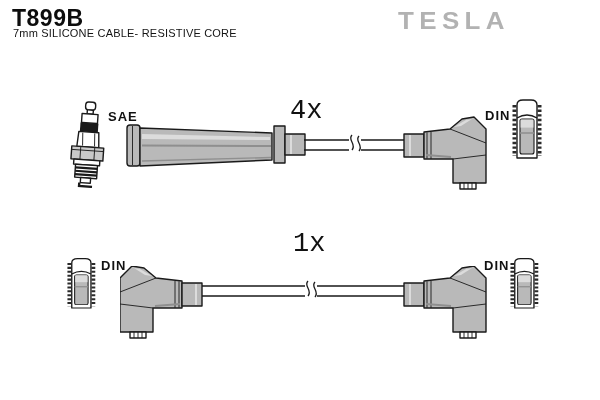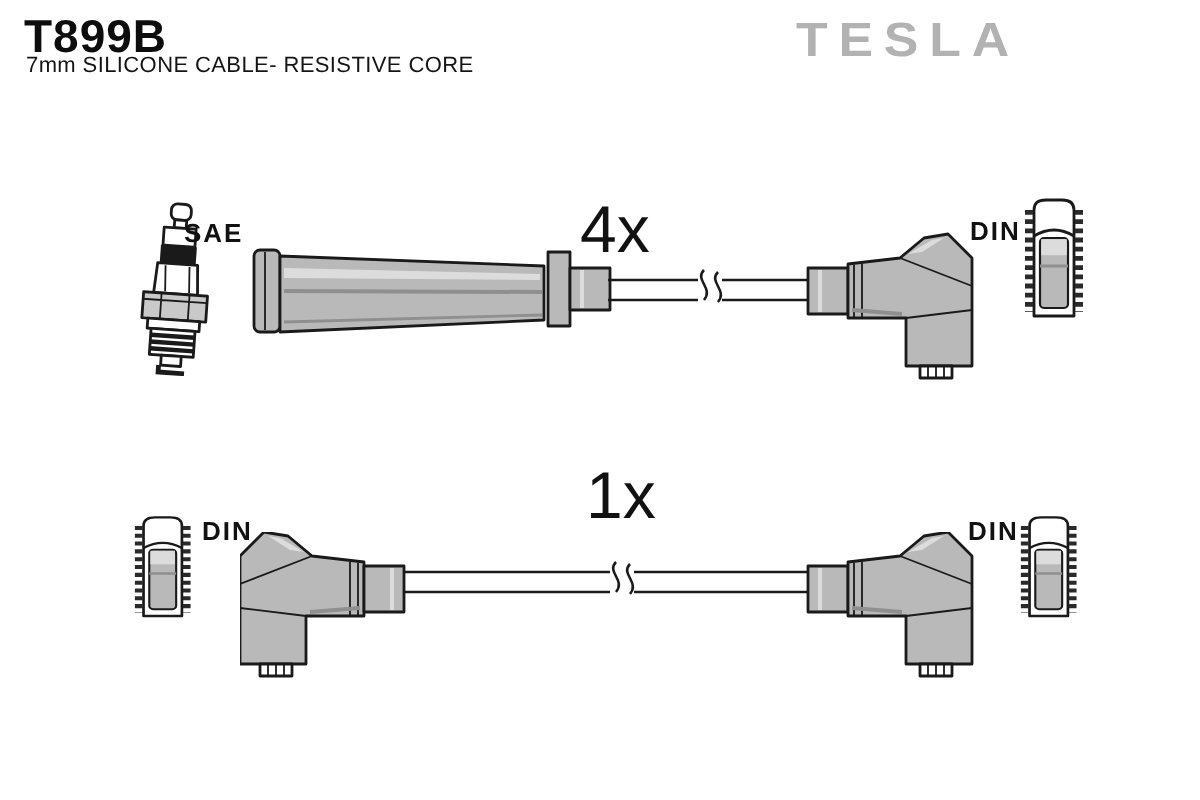--- a/index.html
+++ b/index.html
@@ -3,21 +3,21 @@
 <meta charset="utf-8">
 <style>
   html,body { margin:0; padding:0; background:#fff; }
   .canvas { position:relative; width:600px; height:400px; background:#fff;
             font-family:"Liberation Sans", sans-serif; overflow:hidden; }
   .abs { position:absolute; }
   .part-number { font-size:23px; font-weight:bold; color:#0d0d0d; letter-spacing:0.5px; }
   .subtitle { font-size:11px; color:#141414; letter-spacing:0.2px; }
   .brand { font-size:24px; font-weight:bold; color:var(--logo_gray,#b2b2b2);
            letter-spacing:5px; transform:scaleX(1.08); transform-origin:left top; }
-  .qty { font-size:33px; color:#111; }
+  .qty { font-size:27px; color:#111;font-family:Liberation Mono, monospace; }
   .term-label { font-size:13px; font-weight:bold; color:#111; letter-spacing:1px; }
   
   .s  { stroke:var(--ink,#1a1a1a); stroke-width:1.4; stroke-linejoin:round; }
   .thin { stroke:var(--ink,#1a1a1a); stroke-width:0.9; fill:none; }
   .fw { fill:#ffffff; }
   .fg { fill:var(--boot_gray,#b9b9b9); }
   .fn { fill:none; }
   .shade { stroke:var(--boot_gray_dark,#8f8f8f); stroke-width:2; fill:none; }
   .hilite { fill:var(--boot_gray_light,#dcdcdc); stroke:none; }
   .serr { stroke:#2a2a2a; stroke-width:4; stroke-dasharray:2.4,2.2; fill:none; }
@@ -67,21 +67,21 @@
         <path class="thin" d="M20,33 L20.7,46 M32,33 L32.7,46"></path>
         <rect x="10" y="47" width="32" height="13" class="s" fill="var(--hex_gray,#c9c9c9)"></rect>
         <path class="thin" d="M10,50.5 L42,50.5 M19,47 v13 M33,47 v13"></path>
         <rect x="13" y="60" width="26" height="5" class="fw s"></rect>
         <rect x="15" y="65" width="22" height="13" class="fw s"></rect>
         <path d="M15,68.2 h22 M15,71.6 h22 M15,75 h22" stroke="#1a1a1a" stroke-width="2.2"></path>
         <rect x="21" y="78" width="10" height="5" class="fw s"></rect>
         <path class="fn" d="M20,83 v3.5 h13" stroke="#1a1a1a" stroke-width="2.4"></path>
       </g>
     </svg>
-    <div class="abs term-label" style="left:92px; top:109px">SAE</div>
+    <div class="abs term-label" style="left:108px; top:109px">SAE</div>
 
     <svg class="abs" style="left:125px; top:122px" width="182" height="48" viewBox="0 0 182 48">
       <rect x="2" y="3" width="13" height="41" rx="3" class="fg s"></rect>
       <path class="thin" d="M7.5,4 v39"></path>
       <path class="fg s" d="M15,6 L147,11 L147,38 L15,44 Z"></path>
       <path class="hilite" d="M17,12 L145,15 L145,18 L17,17 Z"></path>
       <path class="shade" d="M17,23.5 L146,24"></path>
       <path class="shade" d="M17,39 L146,35.5" style="stroke-width:1.4"></path>
       <rect x="149" y="4" width="11" height="37" class="fg s"></rect>
       <rect x="160" y="12" width="20" height="21" class="fg s"></rect>

